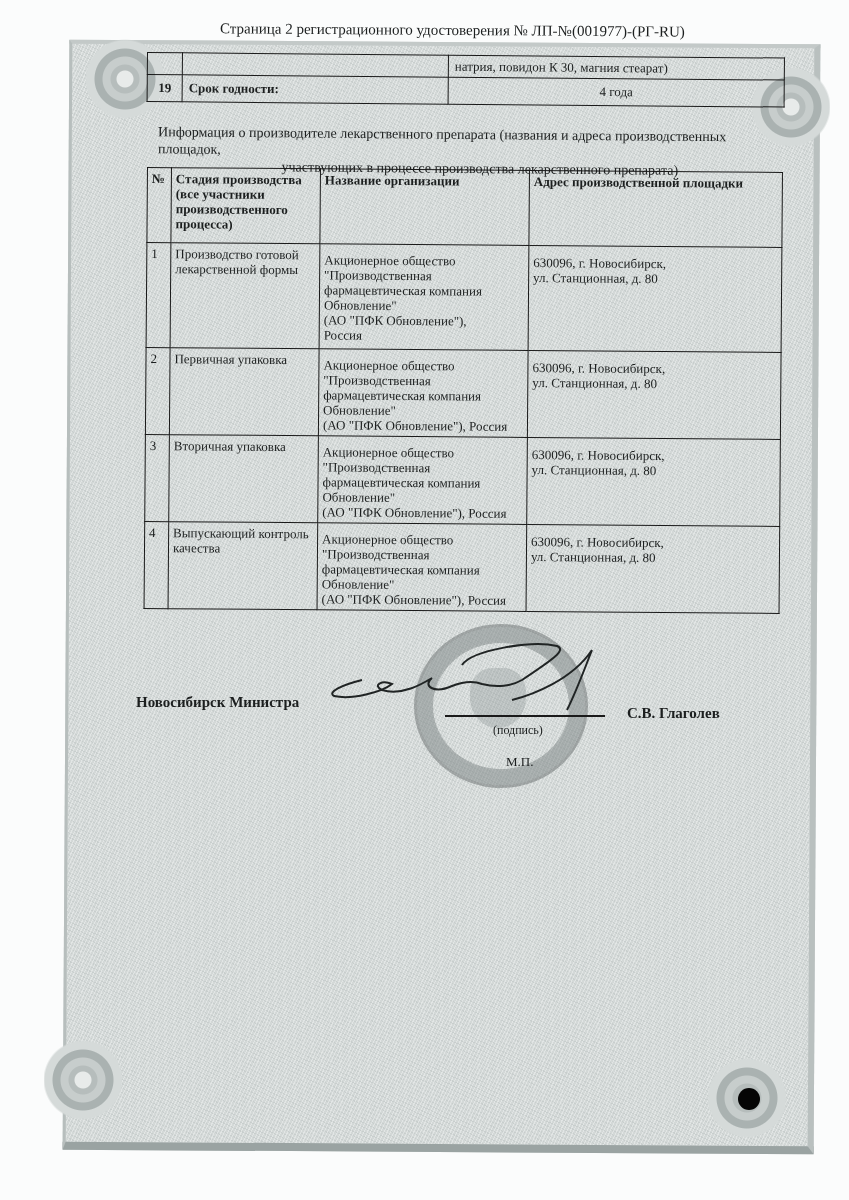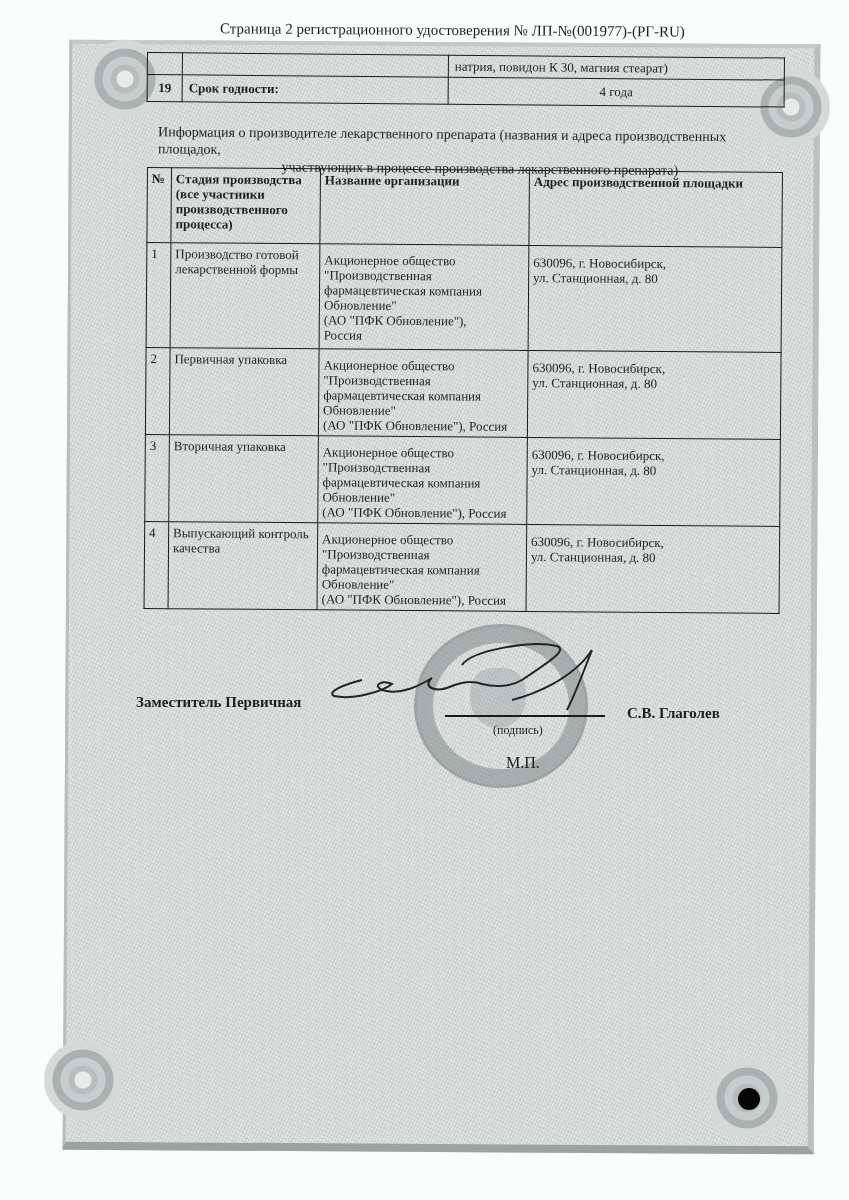--- a/index.html
+++ b/index.html
@@ -89,21 +89,21 @@
   .sig-name {
     position:absolute; left:612px; top:705px; font-size:15px; font-weight:bold;margin-left:15px;
   }
   .sig-line {
     position:absolute; left:445px; top:715px; width:160px; height:1.5px; background:#1a1a1a;
   }
   .sig-caption {
     position:absolute; left:493px; top:723px; font-size:12px;
   }
   .mp {
-    position:absolute; left:506px; top:754px; font-size:16px;
+    position:absolute; left:506px; top:754px; font-size:13px;
   }
   .stamp {
     position:absolute; left:414px; top:624px; width:168px; height:158px;
     border-radius:50%;
     border:3px solid rgba(90,98,98,0.45);
     box-shadow: inset 0 0 0 14px rgba(160,168,167,0.25), inset 0 0 0 16px rgba(90,98,98,0.35);
   }
   .stamp-emblem {
     position:absolute; left:470px; top:668px; width:56px; height:60px;
     border-radius:40% 40% 50% 50%;
@@ -212,20 +212,20 @@
       <td class="addr">
         <div>630096, г. Новосибирск,</div>
         <div>ул. Станционная, д. 80</div>
       </td>
     </tr>
   </tbody>
 </table>
 
 <div class="stamp"></div>
 <div class="stamp-emblem"></div>
-<div class="sig-title">Заместитель Первичная</div>
+<div class="sig-title">Новосибирск Министра</div>
 <div class="sig-line"></div>
 <svg class="signature-svg" width="290" height="80" viewBox="0 0 290 80">
   <path d="M40 40 C 20 45, 5 52, 12 56 C 30 60, 60 52, 70 44 C 60 40, 50 45, 60 50 C 80 56, 100 44, 110 38 C 100 46, 112 54, 130 46 C 140 42, 150 40, 160 44 C 175 48, 190 46, 200 40 C 230 20, 245 10, 235 6 C 210 0, 150 10, 140 25 M 190 60 C 210 55, 250 40, 270 10 M 245 70 C 255 50, 262 30, 270 10" fill="none" stroke="#202424" stroke-width="2"></path>
 </svg>
 <div class="sig-name">С.В. Глаголев</div>
 <div class="sig-caption">(подпись)</div>
 <div class="mp">М.П.</div>
 
 </body></html>

